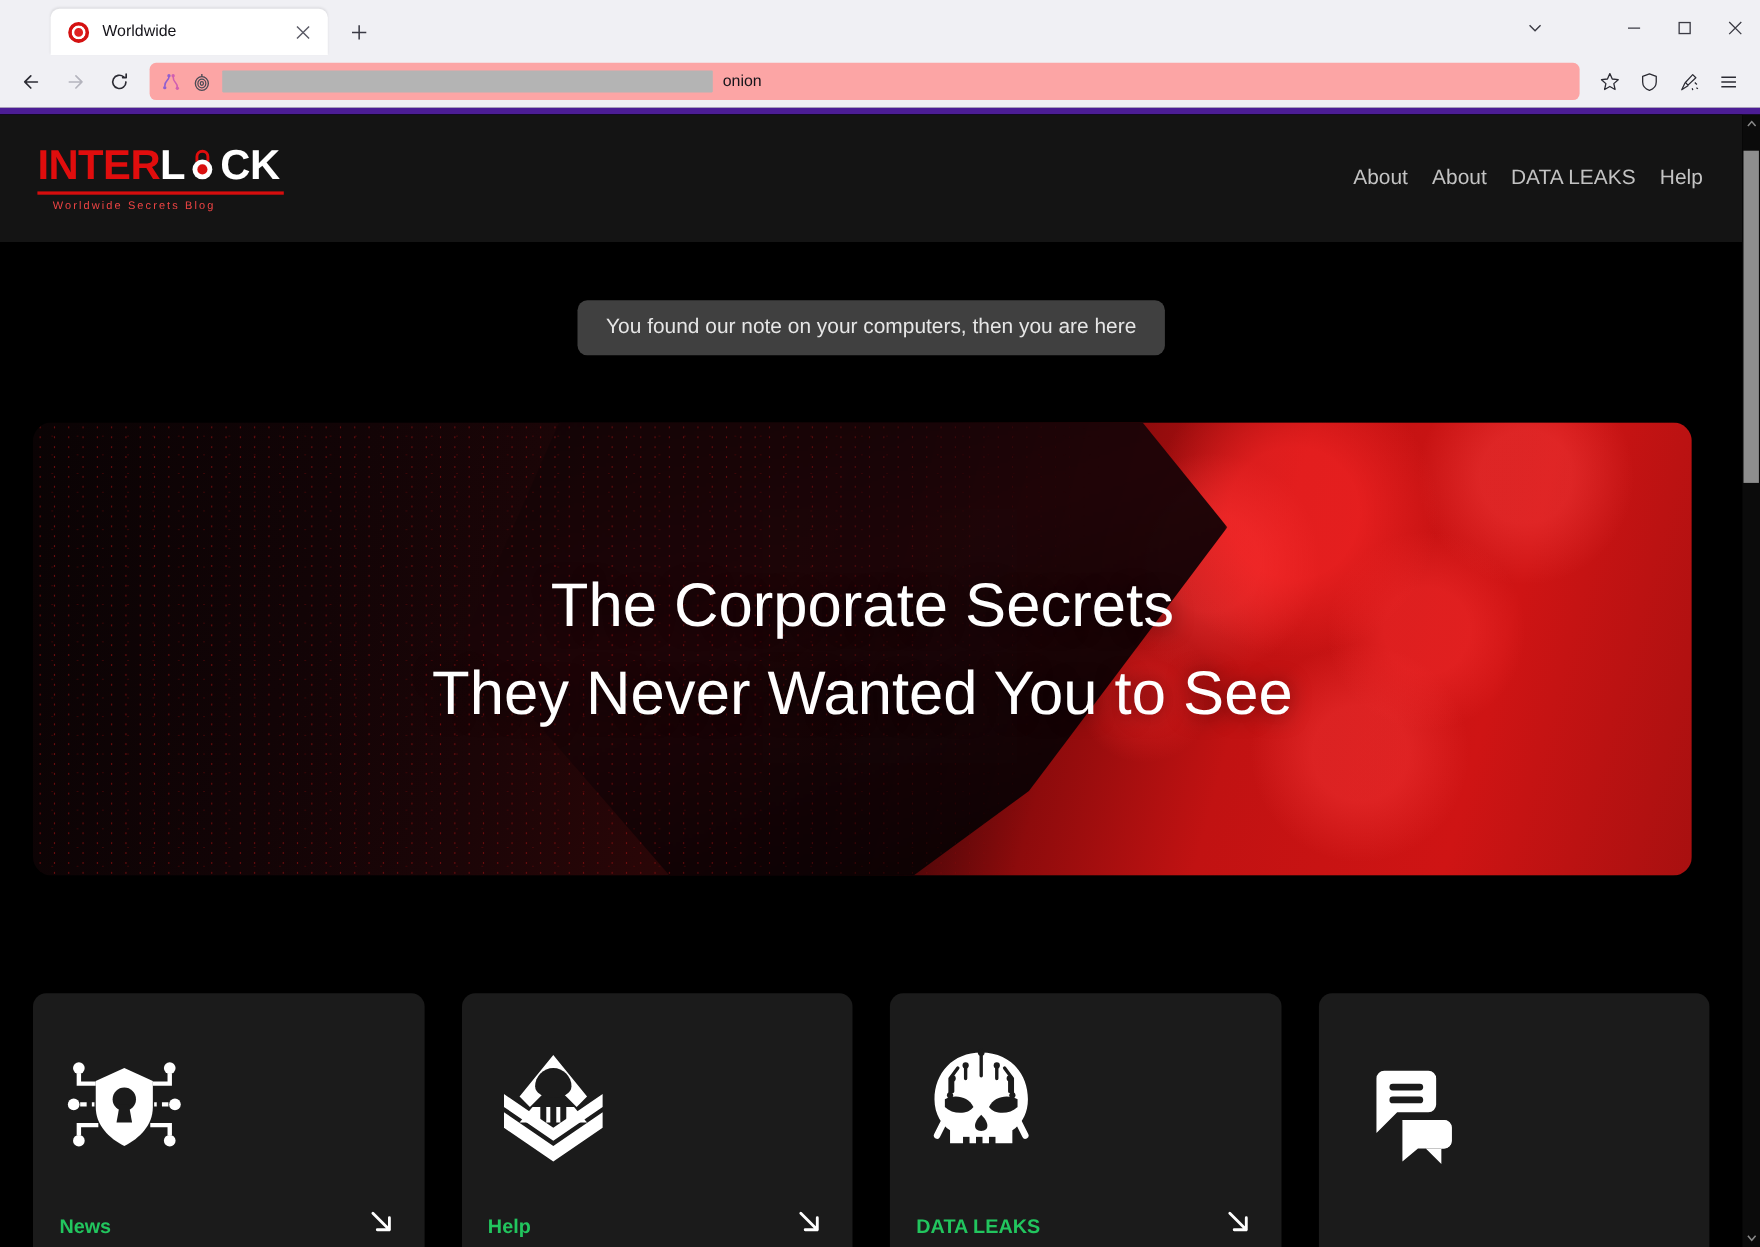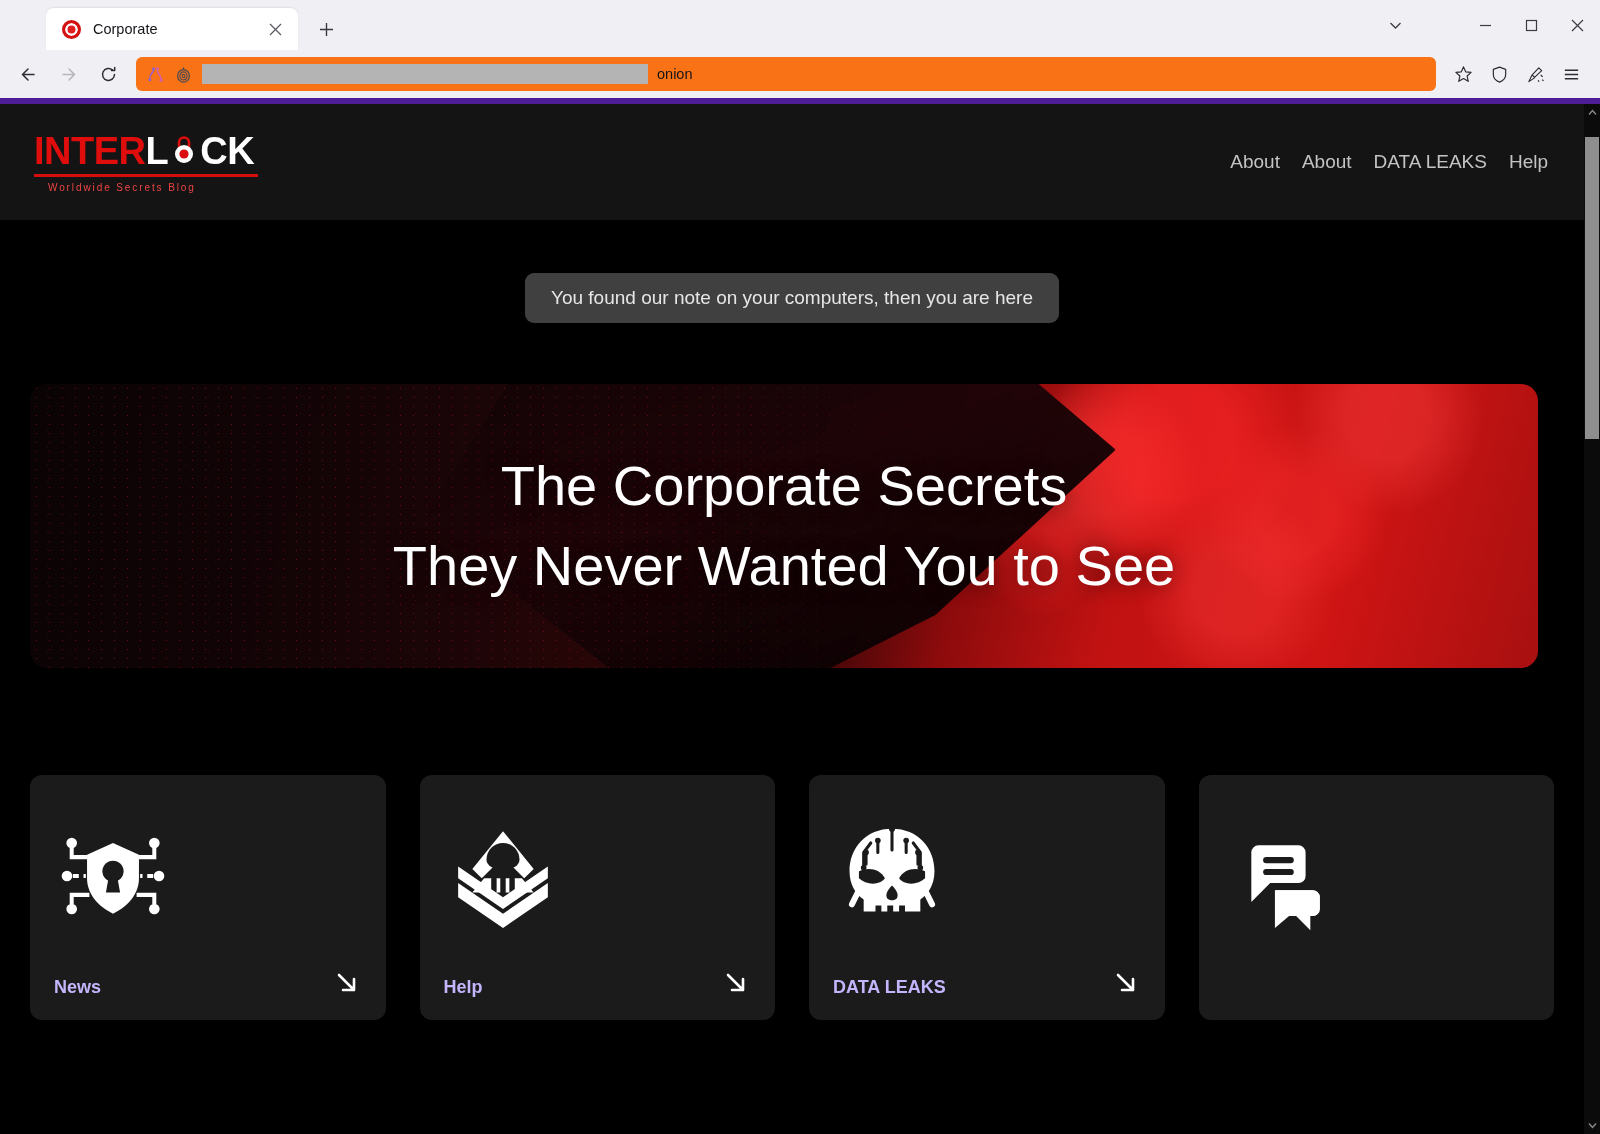--- a/index.html
+++ b/index.html
@@ -37,21 +37,21 @@
   .winbtn { width: 46px; height: 44px; display: flex; align-items: center;
             justify-content: center; color: #3b3b44; }
   .winbtn.list { margin-right: 44px; }
 
   .navbar { height: 48px; display: flex; align-items: center; gap: 4px;
             padding: 0 12px 0 10px; background: #f0f0f4; }
   .navbtn { width: 36px; height: 34px; display: flex; align-items: center;
             justify-content: center; color: #2b2b33; flex: none; }
   .navbtn.dim { color: #b4b4bd; }
 
-  .urlbar { flex: 1; height: 34px; background: #f97316; border-radius: 6px;
+  .urlbar { flex: 1; height: 34px; background: #fca5a5; border-radius: 6px;
             display: flex; align-items: center; gap: 9px; padding: 0 10px;
             margin: 0 6px; }
   .url-redact { width: 446px; height: 20px; background: #b4b4b4;
                 border-radius: 1px; flex: none; }
   .url-text { font-size: 14.5px; color: #15141a; }
   .tool-icons { display: flex; align-items: center; gap: 2px; }
   .toolbtn { width: 34px; height: 34px; display: flex; align-items: center;
              justify-content: center; color: #2b2b33; }
 
   
@@ -87,21 +87,21 @@
 
   .site-nav { display: flex; align-items: center; gap: 22px; }
   .nav-link { font-size: 19px; color: #c3c3c3; white-space: nowrap; }
 
   
   .notif-row { display: flex; justify-content: center; padding-top: 53px; }
   .notif { background: #404040; color: #e6e6e6; font-size: 19px;
            border-radius: 9px; padding: 14px 26px; }
 
   
-  .hero { margin: 61px 46px 0 30px; height: 284px; border-radius: 17px;
+  .hero { margin: 61px 46px 0 30px; height: 412px; border-radius: 17px;
           position: relative; overflow: hidden;
           display: flex; align-items: center; justify-content: center; }
   .hero-bg { position: absolute; inset: 0;
              background:
                radial-gradient(circle at 76% 20%, rgba(255,40,40,.55) 0 5%, transparent 11%),
                radial-gradient(circle at 71% 31%, rgba(255,60,60,.45) 0 4%, transparent 9%),
                radial-gradient(circle at 84% 46%, rgba(255,50,50,.40) 0 3%, transparent 7%),
                radial-gradient(circle at 80% 73%, rgba(255,60,60,.38) 0 3.5%, transparent 8%),
                radial-gradient(circle at 90% 12%, rgba(255,70,70,.35) 0 3%, transparent 7%),
                radial-gradient(circle at 67% 60%, rgba(255,40,40,.30) 0 2.5%, transparent 6%),
@@ -125,32 +125,32 @@
                 font-size: 56px; font-weight: normal; line-height: 1.42;
                 text-shadow: 0 2px 18px rgba(0,0,0,.55); }
 
   
   .cards { display: flex; gap: 34px; padding: 107px 30px 0 30px; }
   .card { flex: 1; height: 245px; background: #1b1b1b; border-radius: 12px;
           padding: 28px 24px 22px 24px; display: flex; flex-direction: column;
           justify-content: space-between; }
   .card-icon { width: 118px; height: 118px; color: #fff; margin-top: 14px; }
   .card-foot { display: flex; align-items: flex-end; justify-content: space-between; }
-  .card-label { font-size: 18px; font-weight: bold; color: #c4b5fd; }
+  .card-label { font-size: 18px; font-weight: bold; color: #22c55e; }
   .card-arrow { width: 30px; height: 30px; color: #fff; }
 </style>
 </head>
 <body>
 
 <div class="browser">
 
   <div class="titlebar">
     <div class="tab">
       <div class="tab-favicon"></div>
-      <div class="tab-title">Corporate</div>
+      <div class="tab-title">Worldwide</div>
       <div class="tab-close">
         <svg width="13" height="13" viewBox="0 0 13 13">
             <path d="M1 1 L12 12 M12 1 L1 12" stroke="currentColor" stroke-width="1.3" fill="none"></path>
           </svg>
       </div>
     </div>
     <div class="newtab">
       <svg width="15" height="15" viewBox="0 0 15 15">
           <path d="M7.5 1 V14 M1 7.5 H14" stroke="currentColor" stroke-width="1.4" fill="none"></path>
         </svg>

